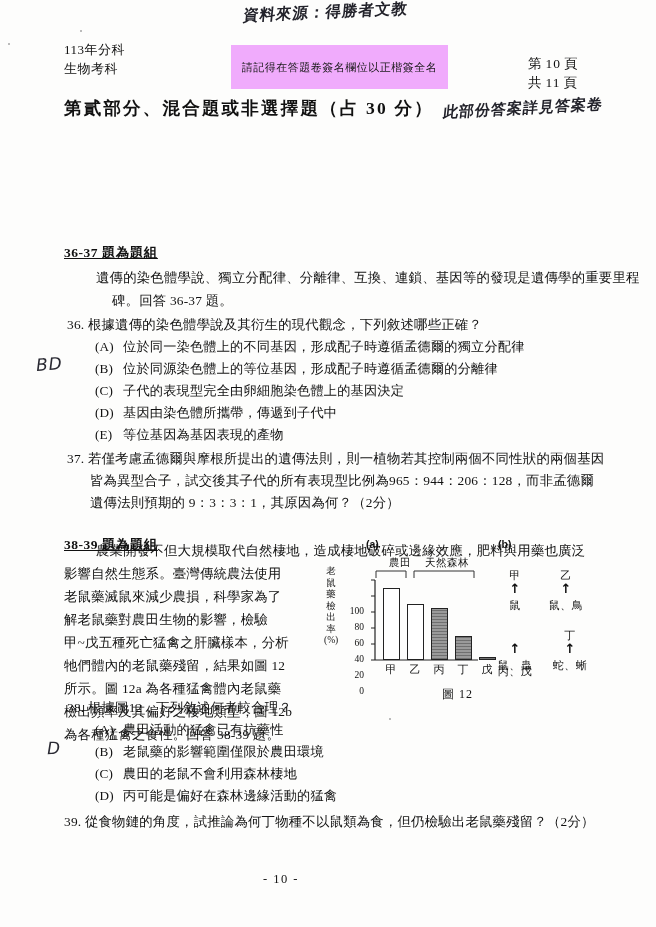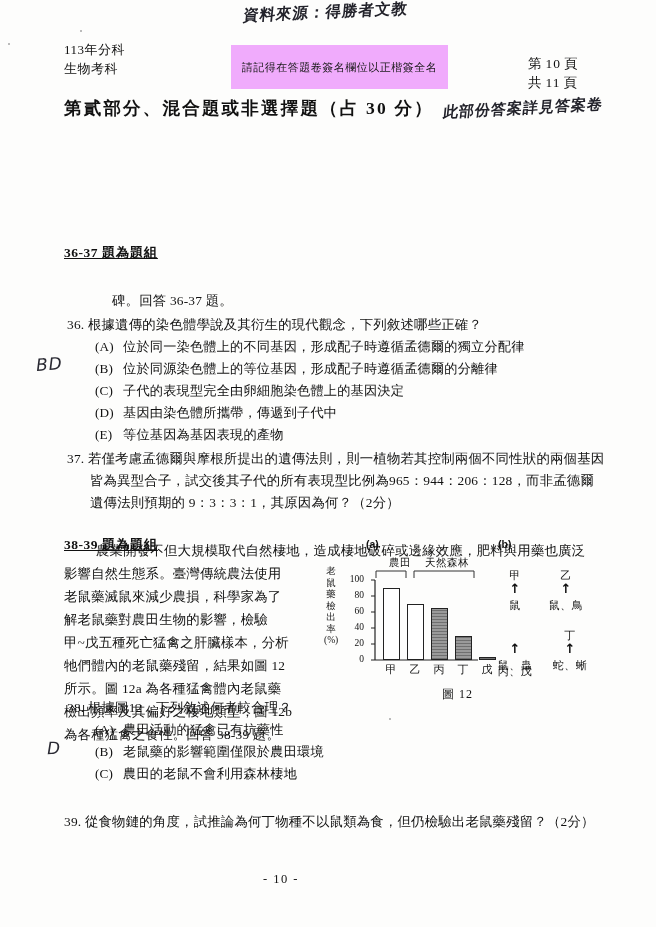--- a/index.html
+++ b/index.html
@@ -171,20 +171,21 @@
     line-height: 11.5px;
     text-align: center;
     letter-spacing: 0;
   }
   .tick {
     position: absolute;
     font-size: 9.5px;
     font-family: "Liberation Serif", serif;
     text-align: right;
     width: 20px;
+    margin-top: 32px;
   }
   .xcat {
     position: absolute;
     font-size: 11px;
     text-align: center;
     width: 22px;
   }
   .bar { position: absolute; border: 1px solid #222; box-sizing: border-box; }
   .bar-open { background: #ffffff; }
   .bar-fill {
@@ -253,20 +254,21 @@
     <div>
       <span>共</span><span class="num">11</span><span>頁</span>
     </div>
   </div>
 
   <div class="part-title">第貳部分、混合題或非選擇題（占 30 分）</div>
   <div class="hand hand-title-note">此部份答案詳見答案卷</div>
 
 
   <div class="grp-head" style="left:64px;top:244px;">36-37 題為題組</div>
+  <div class="para" style="left:96px;top:266px;">遺傳的染色體學說、獨立分配律、分離律、互換、連鎖、基因等的發現是遺傳學的重要里程</div>
   <div class="para" style="left:64px;top:289px;margin-left:48px;">碑。回答 36-37 題。</div>
 
   <div class="qline" style="left:67px;top:313px;">
     <span>36.</span>
     <span>根據遺傳的染色體學說及其衍生的現代觀念，下列敘述哪些正確？</span>
   </div>
 
   <div class="opt" style="left:95px;top:336px;">
     <span class="lbl">(A)</span><span>位於同一染色體上的不同基因，形成配子時遵循孟德爾的獨立分配律</span>
   </div>
@@ -382,20 +384,23 @@
   </div>
   <div class="opt" style="left:95px;top:719px;">
     <span class="lbl">(A)</span><span>農田活動的猛禽已有抗藥性</span>
   </div>
   <div class="opt" style="left:95px;top:741px;">
     <span class="lbl">(B)</span><span>老鼠藥的影響範圍僅限於農田環境</span>
   </div>
   <div class="opt" style="left:95px;top:763px;">
     <span class="lbl">(C)</span><span>農田的老鼠不會利用森林棲地</span>
   </div>
+  <div class="opt" style="left:95px;top:785px;">
+    <span class="lbl">(D)</span><span>丙可能是偏好在森林邊緣活動的猛禽</span>
+  </div>
 
   <div class="hand-ans hand-d">D</div>
 
   <div class="qline" style="left:64px;top:810px;">
     <span>39.</span>
     <span>從食物鏈的角度，試推論為何丁物種不以鼠類為食，但仍檢驗出老鼠藥殘留？（2分）</span>
   </div>
 
   <div class="footer">- 10 -</div>
 

